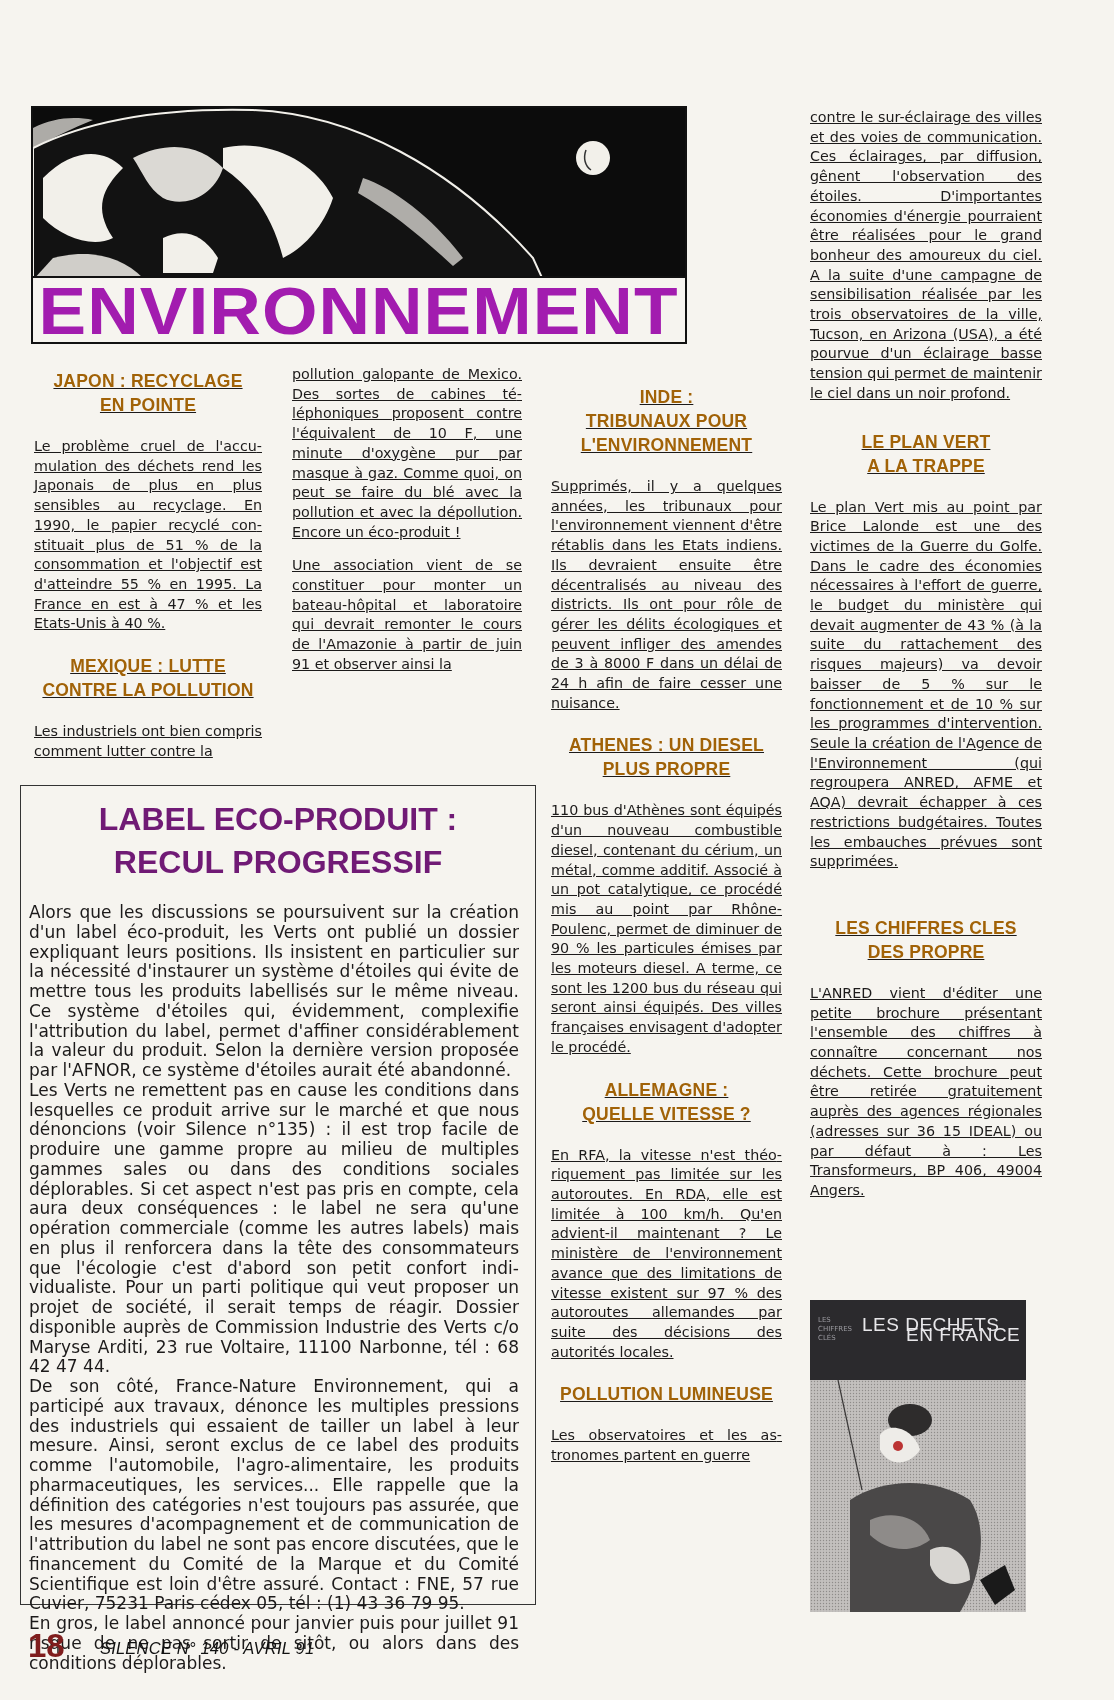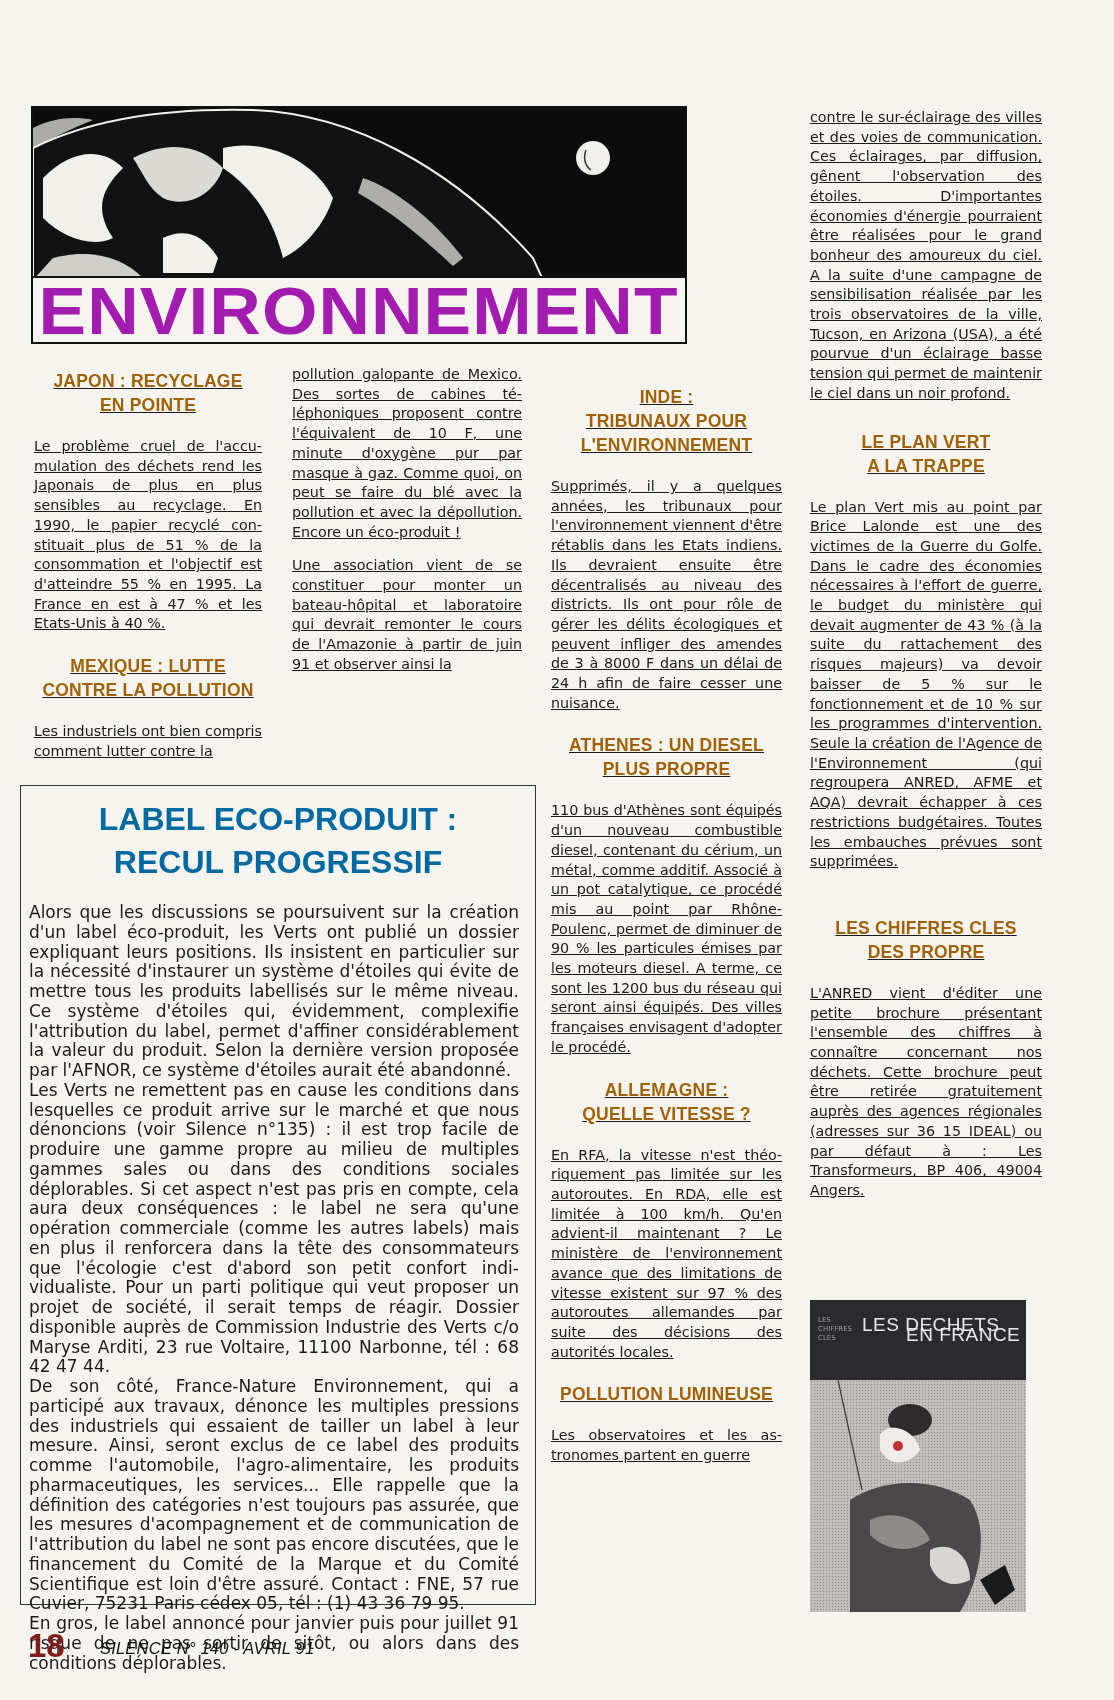--- a/index.html
+++ b/index.html
@@ -14,21 +14,21 @@
   .gap-l { height: 44px; }
 
   
   #banner { left: 31px; top: 106px; width: 656px; height: 238px; border: 2px solid #111; background: #0c0c0c; overflow: hidden; }
   #banner svg { position: absolute; left: 0; top: 0; }
   #banner-title { position: absolute; left: 0; bottom: 0; width: 652px; height: 66px; background: #f6f4ef; border-top: 2px solid #111;
     font-family: "Liberation Sans", sans-serif; font-weight: bold; font-size: 67px; line-height: 66px; letter-spacing: 1px; text-align: center; color: #a21caf; transform-origin: left; }
 
   
   #box { left: 20px; top: 785px; width: 516px; height: 820px; border: 1.5px solid #333; }
-  #box-title { position: absolute; left: 0; top: 12px; width: 100%; text-align: center; font-family: "Liberation Sans", sans-serif; font-weight: bold; font-size: 32px; line-height: 43px; color: #0369a1; }
+  #box-title { position: absolute; left: 0; top: 12px; width: 100%; text-align: center; font-family: "Liberation Sans", sans-serif; font-weight: bold; font-size: 32px; line-height: 43px; color: #701a75; }
   #box-body { position: absolute; left: 8px; top: 117px; width: 490px; font-size: 17px; line-height: 19.75px; text-align: justify; }
   #box-body p { margin: 0; }
 
   
   #brochure { left: 810px; top: 1300px; width: 216px; height: 312px; background: #ec4899; overflow: hidden; }
   #brochure-band { position: absolute; left: 0; top: 0; width: 216px; height: 80px; background: #2b2a2d; }
   #brochure-small { position: absolute; left: 8px; top: 16px; font-size: 7px; line-height: 9px; color: #9b9aa0; }
   #brochure-line1, #brochure-line2 { position: absolute; left: 52px; font-family: "Liberation Sans", sans-serif; font-size: 19px; color: #e8e7ea; letter-spacing: 0.5px; }
   #brochure-line1 { top: 14px; }
   #brochure-line2 { top: 24px; margin-left: 44px; }

